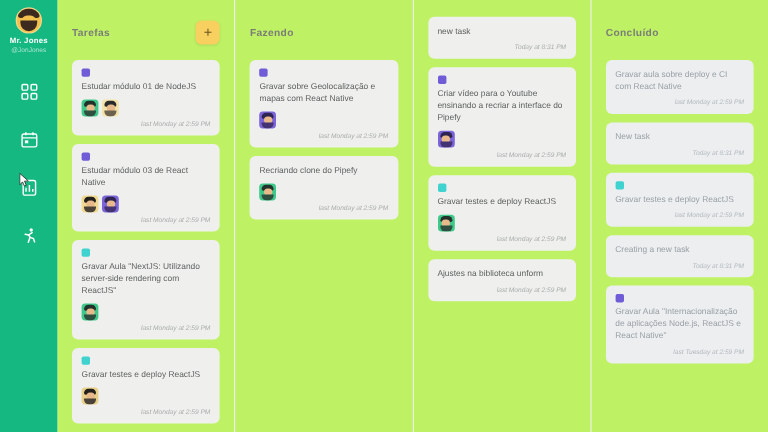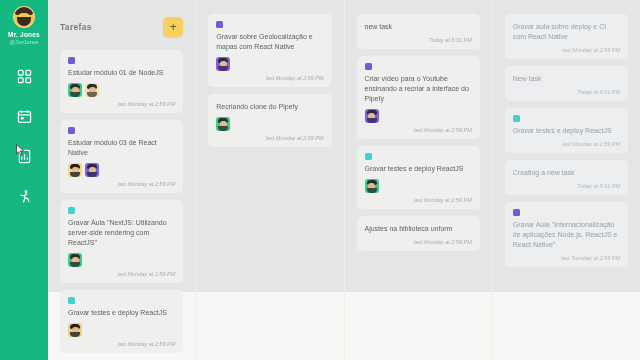--- a/index.html
+++ b/index.html
@@ -31,21 +31,21 @@
   .avatar-big .face { position:absolute; left:4px; right:4px; top:6px; height:9px; background:#f2c14e; border-radius:6px; }
   .user-name { font-size: 6.5px; color: #fff; font-weight: bold; margin-top: 3px; letter-spacing: .2px; }
   .user-handle { font-size: 5.5px; color: rgba(255,255,255,.62); margin-top: 1px; }
 
   .nav { margin-top: 22px; display: flex; flex-direction: column; gap: 22px; align-items: center; }
   .nav-item { width: 18px; height: 18px; display: flex; align-items: center; justify-content: center; position: relative; cursor: pointer; }
   .nav-item svg { display: block; }
   .cursor-arrow { position: absolute; left: 1px; top: -3px; }
 
   
-  .board { flex: 1; display: flex; height: 292px; background: #e5e5e5; }
+  .board { flex: 1; display: flex; height: 360px; background: #bef264; }
   .column {
     flex: 1 1 0; height: 360px;
     padding: 14px 12px 0 12px;
     border-right: 1px solid #eceee8;
     display: flex; flex-direction: column;
     overflow: hidden;
   }
   .column:last-child { border-right: none; }
   .col-head { display: flex; align-items: center; justify-content: space-between; height: 26px; margin-bottom: 10px; flex: 0 0 auto; }
   .col-title { font-size: 8.5px; color: #7b7d78; font-weight: bold; letter-spacing: .3px; }
@@ -218,20 +218,23 @@
                 <div class="b" style="background:#4a4238"></div>
               </div>
           </div>
           <div class="time">last Monday at 2:59 PM</div>
         </div>
 
       </div>
     </div>
 
     <div class="column">
+      <div class="col-head">
+        <span class="col-title">Fazendo</span>
+      </div>
       <div class="cards">
 
         <div class="card">
           <div class="tag purple"></div>
           <div class="card-title">Gravar sobre Geolocalização e mapas com React Native</div>
           <div class="avatars">
             <div class="av" style="background:#7b63d8">
                 <div class="h" style="background:#2e2450"></div>
                 <div class="f"></div>
                 <div class="b" style="background:#433372"></div>
@@ -291,20 +294,23 @@
 
         <div class="card notag">
           <div class="card-title">Ajustes na biblioteca unform</div>
           <div class="time">last Monday at 2:59 PM</div>
         </div>
 
       </div>
     </div>
 
     <div class="column">
+      <div class="col-head">
+        <span class="col-title">Concluído</span>
+      </div>
       <div class="cards">
 
         <div class="card done notag">
           <div class="card-title">Gravar aula sobre deploy e CI com React Native</div>
           <div class="time">last Monday at 2:59 PM</div>
         </div>
 
         <div class="card done notag">
           <div class="card-title">New task</div>
           <div class="time">Today at 8:31 PM</div>

